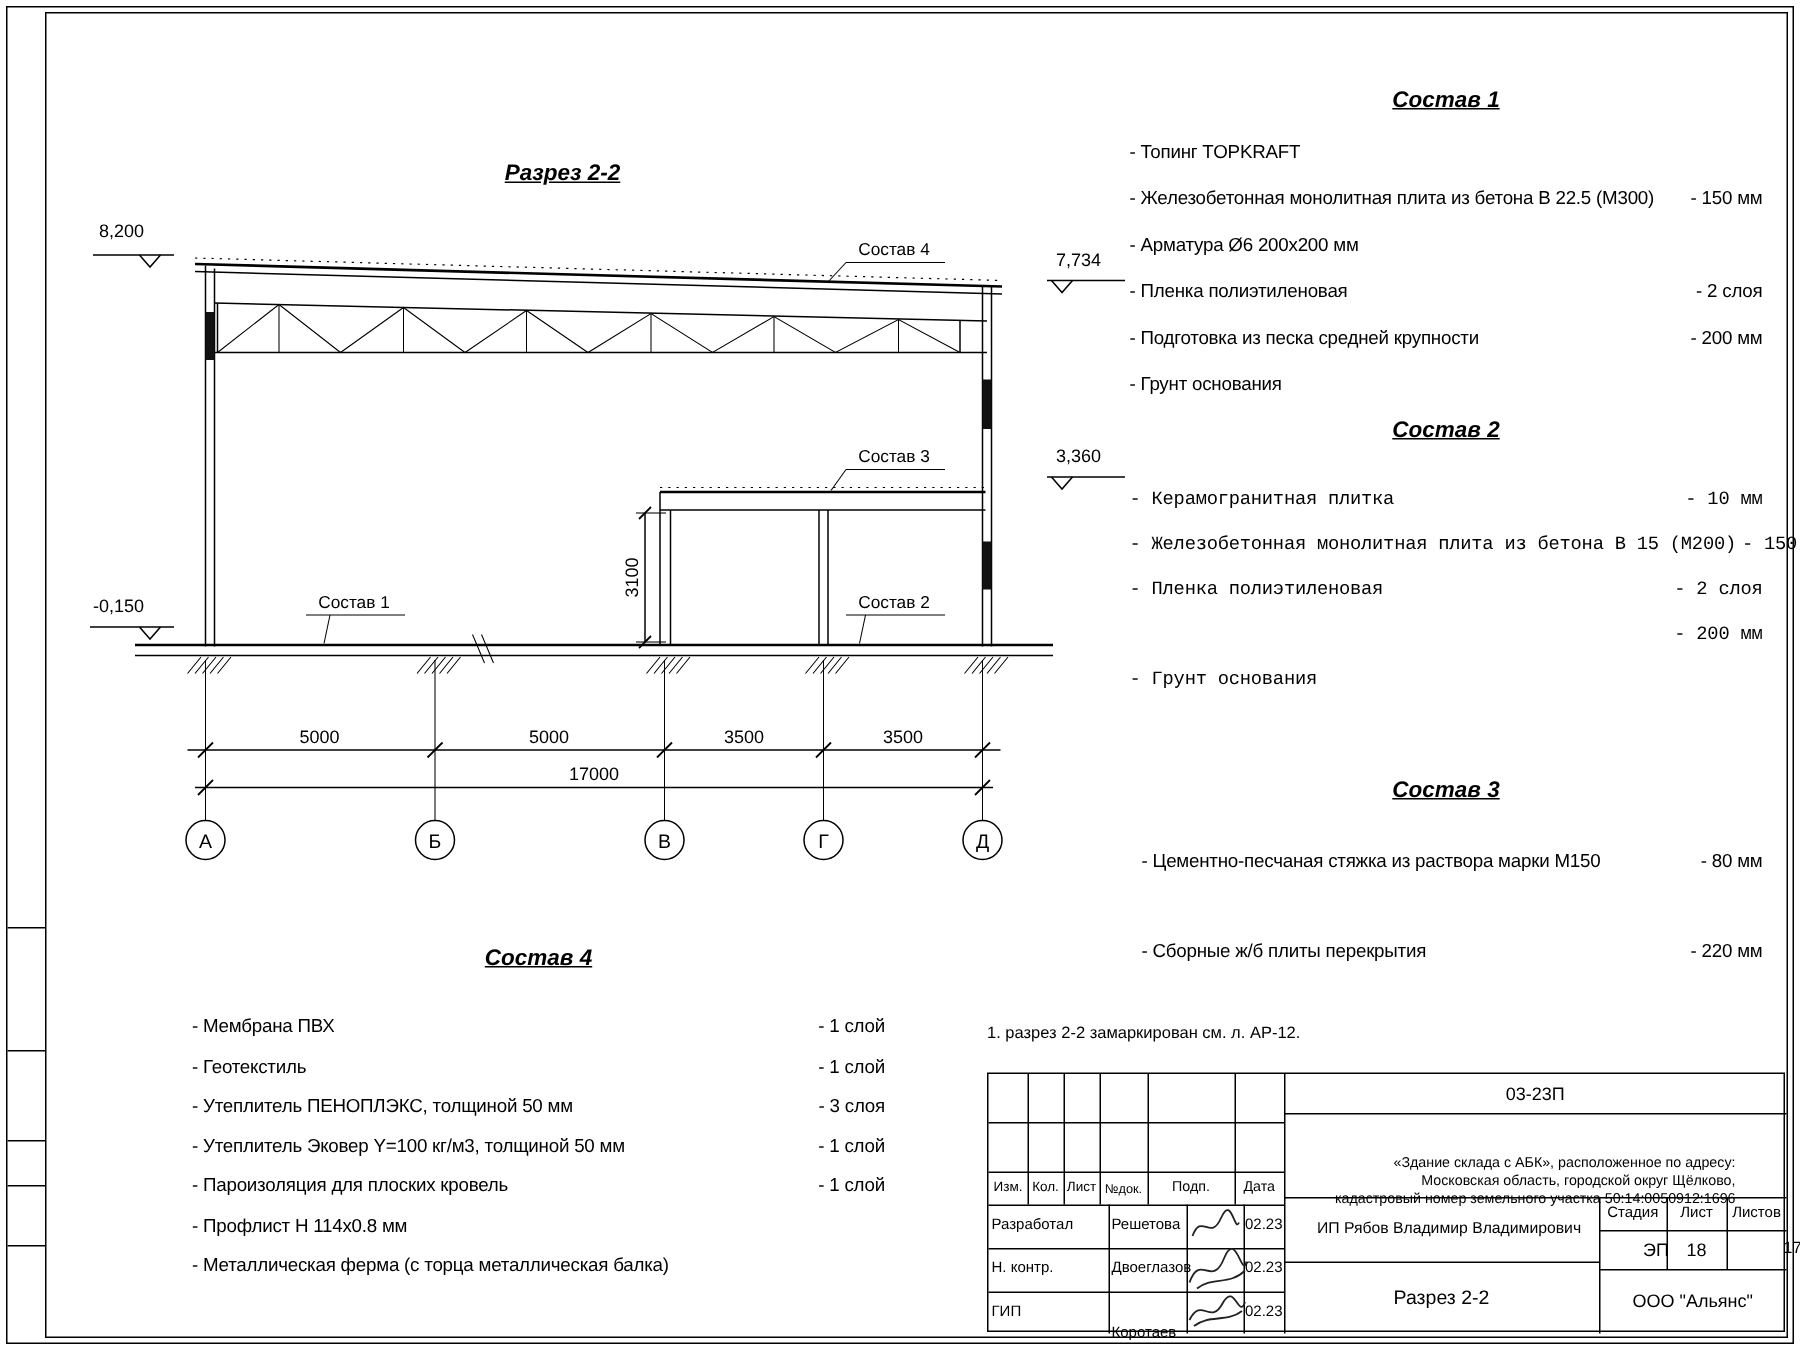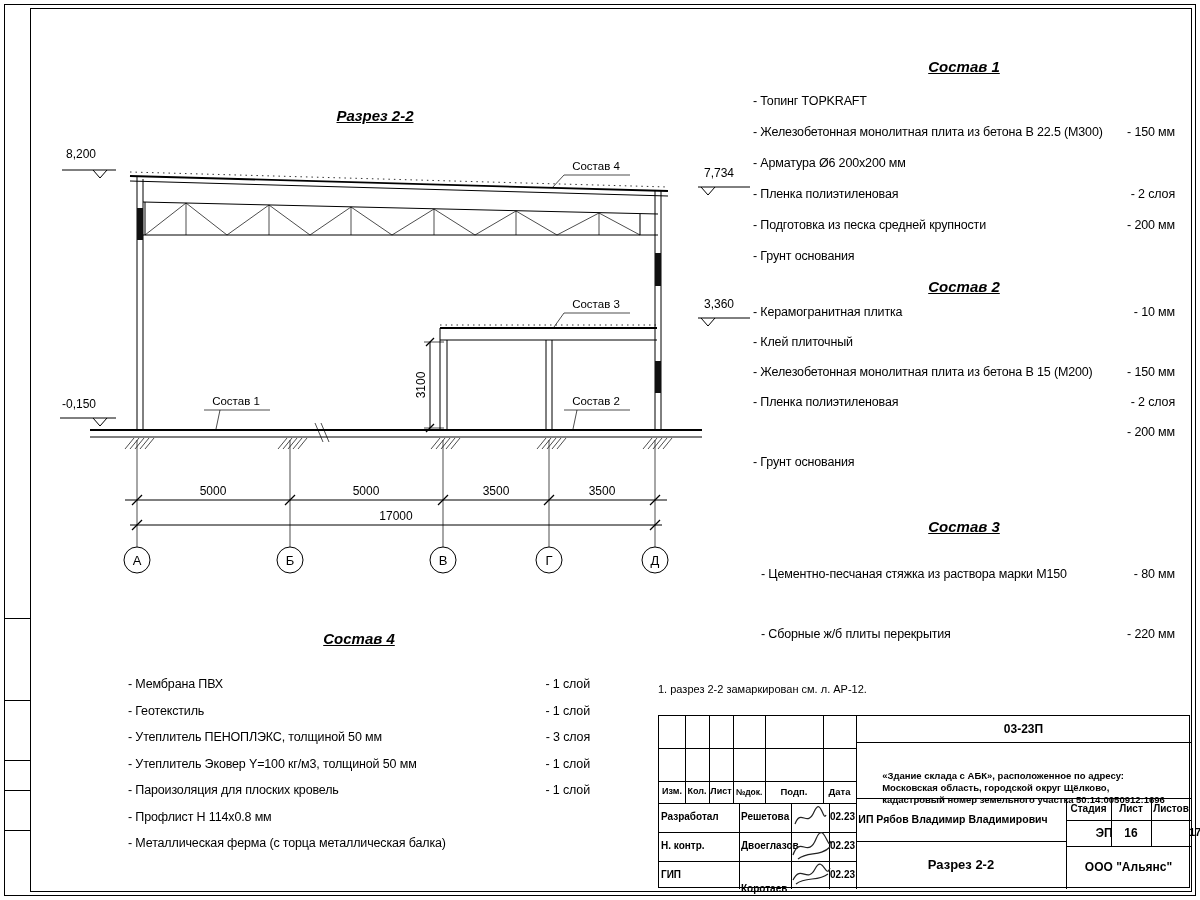--- a/index.html
+++ b/index.html
@@ -42,21 +42,21 @@
   .tick{ stroke:#000; stroke-width:1.2; fill:none; }
   .thin{ stroke:#000; stroke-width:0.7; fill:none; }
   .t12 { font-size:12px; }
   .t11 { font-size:11.5px; }
   .t13 { font-size:13px; }
 
   
   .titleblock { position:absolute; left:658px; top:715px; width:532px; height:173px;
     border:1.6px solid #000; font-size:10px; }
   .tb-t { position:absolute; display:flex; align-items:center; justify-content:center;
-    text-align:left; line-height:1.25;font-weight:bold; }
+    text-align:right; line-height:1.25; }
   .sig-svg { position:absolute; overflow:visible; }
 </style>
 </head>
 <body>
 
 <div class="page">
 
   <div class="frame-outer"></div>
   <div class="frame-inner"></div>
   <div>
@@ -232,28 +232,24 @@
         </div>
       <div class="item">
           <span class="txt">- Грунт основания</span>
           <span class="val"></span>
         </div>
     </div>
   </div>
 
   <div class="list p30" style="left:753px;top:278px;width:422px;">
     <div class="list-heading">Состав 2</div>
-    <div style="margin-top:7px;">
+    <div style="margin-top:28px;font-family:Liberation Mono, monospace;">
       <div class="item">
           <span class="txt">- Керамогранитная плитка</span>
           <span class="val">- 10 мм</span>
-        </div>
-      <div class="item">
-          <span class="txt">- Клей плиточный</span>
-          <span class="val"></span>
         </div>
       <div class="item">
           <span class="txt">- Железобетонная  монолитная плита из бетона В 15 (М200)</span>
           <span class="val">- 150 мм</span>
         </div>
       <div class="item">
           <span class="txt">- Пленка полиэтиленовая</span>
           <span class="val">-  2 слоя</span>
         </div>
       <div class="item">
@@ -373,27 +369,27 @@
     </svg>
     <svg class="sig-svg" style="left:131px;top:146px;" width="42" height="26">
       <path d="M3,18 C11,2 17,22 25,7 S36,18 40,6 M6,22 C16,14 28,20 38,12" stroke="#222" stroke-width="1.2" fill="none"></path>
     </svg>
 
     <div class="tb-t" style="left:197px;top:0;width:335px;height:26px;font-size:12px;">03-23П</div>
     <div class="tb-t" style="left:197px;top:26px;width:335px;height:56px;font-size:9.5px;white-space:pre-line;margin-top:18px;">«Здание склада с АБК», расположенное по адресу:
 Московская область, городской округ Щёлково,
 кадастровый номер земельного участка 50:14:0050912:1696</div>
 
-    <div class="tb-t" style="left:189px;top:82px;width:210px;height:43px;font-size:10.5px;">ИП Рябов Владимир Владимирович</div>
+    <div class="tb-t" style="left:202px;top:82px;width:210px;height:43px;font-size:10.5px;">ИП Рябов Владимир Владимирович</div>
     <div class="tb-t" style="left:197px;top:125px;width:210px;height:48px;font-size:13px;">Разрез 2-2</div>
 
     <div class="tb-t" style="left:407px;top:82px;width:45px;height:22px;font-size:10px;">Стадия</div>
     <div class="tb-t" style="left:452px;top:82px;width:40px;height:22px;font-size:10px;">Лист</div>
     <div class="tb-t" style="left:492px;top:82px;width:40px;height:22px;font-size:10px;">Листов</div>
 
     <div class="tb-t" style="left:407px;top:104px;width:45px;height:26px;font-size:12px;padding-left:31px;">ЭП</div>
-    <div class="tb-t" style="left:452px;top:104px;width:40px;height:26px;font-size:12px;">16</div>
+    <div class="tb-t" style="left:452px;top:104px;width:40px;height:26px;font-size:12px;">18</div>
     <div class="tb-t" style="left:492px;top:104px;width:40px;height:26px;font-size:11px;margin-left:24px;">17</div>
 
     <div class="tb-t" style="left:407px;top:130px;width:125px;height:43px;font-size:12px;">ООО "Альянс"</div>
   </div>
 
 </div>
 
 </body></html>

